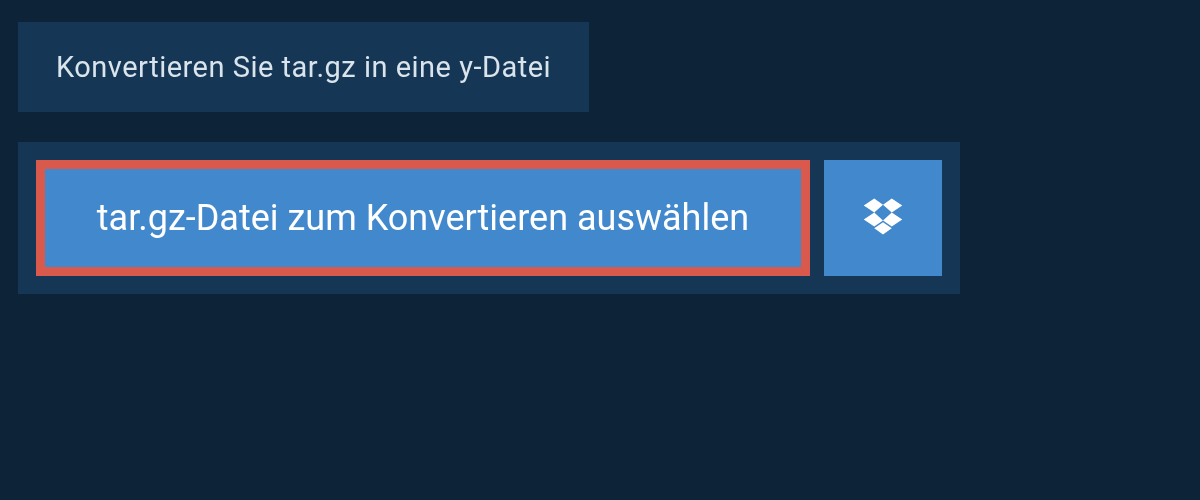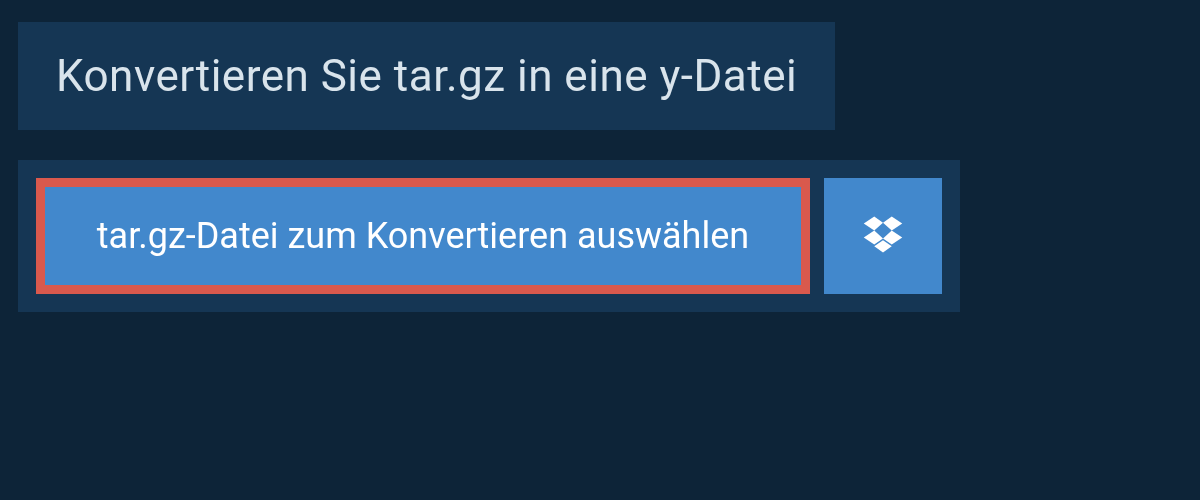--- a/index.html
+++ b/index.html
@@ -19,21 +19,21 @@
     }
     .heading-box {
       background-color: #153654;
       display: inline-block;
       padding: 28px 38px;
       margin-top: 22px;
       margin-left: 18px;
     }
     .heading-text {
       color: #d9e4ec;
-      font-size: 44px;
+      font-size: 29px;
       font-weight: 400;
       letter-spacing: 0.5px;
     }
     .upload-panel {
       background-color: #153654;
       margin-top: 30px;
       margin-left: 18px;
       width: 942px;
       padding: 18px;
       display: flex;

